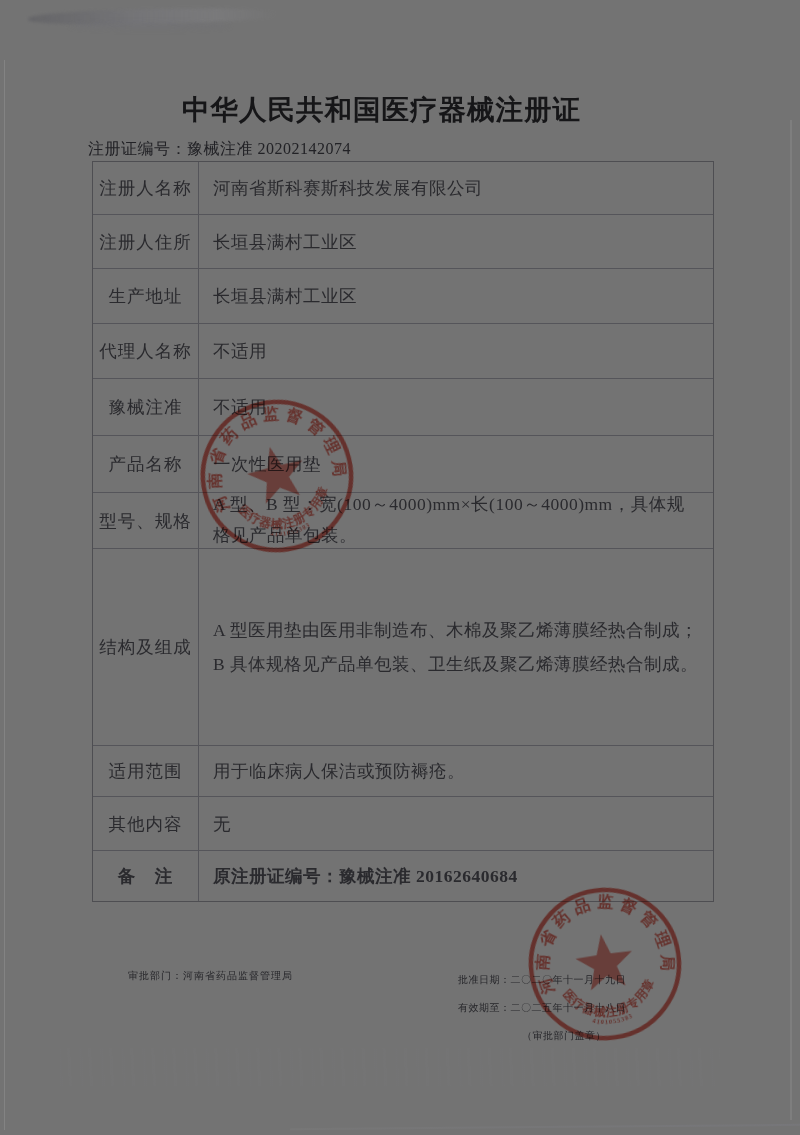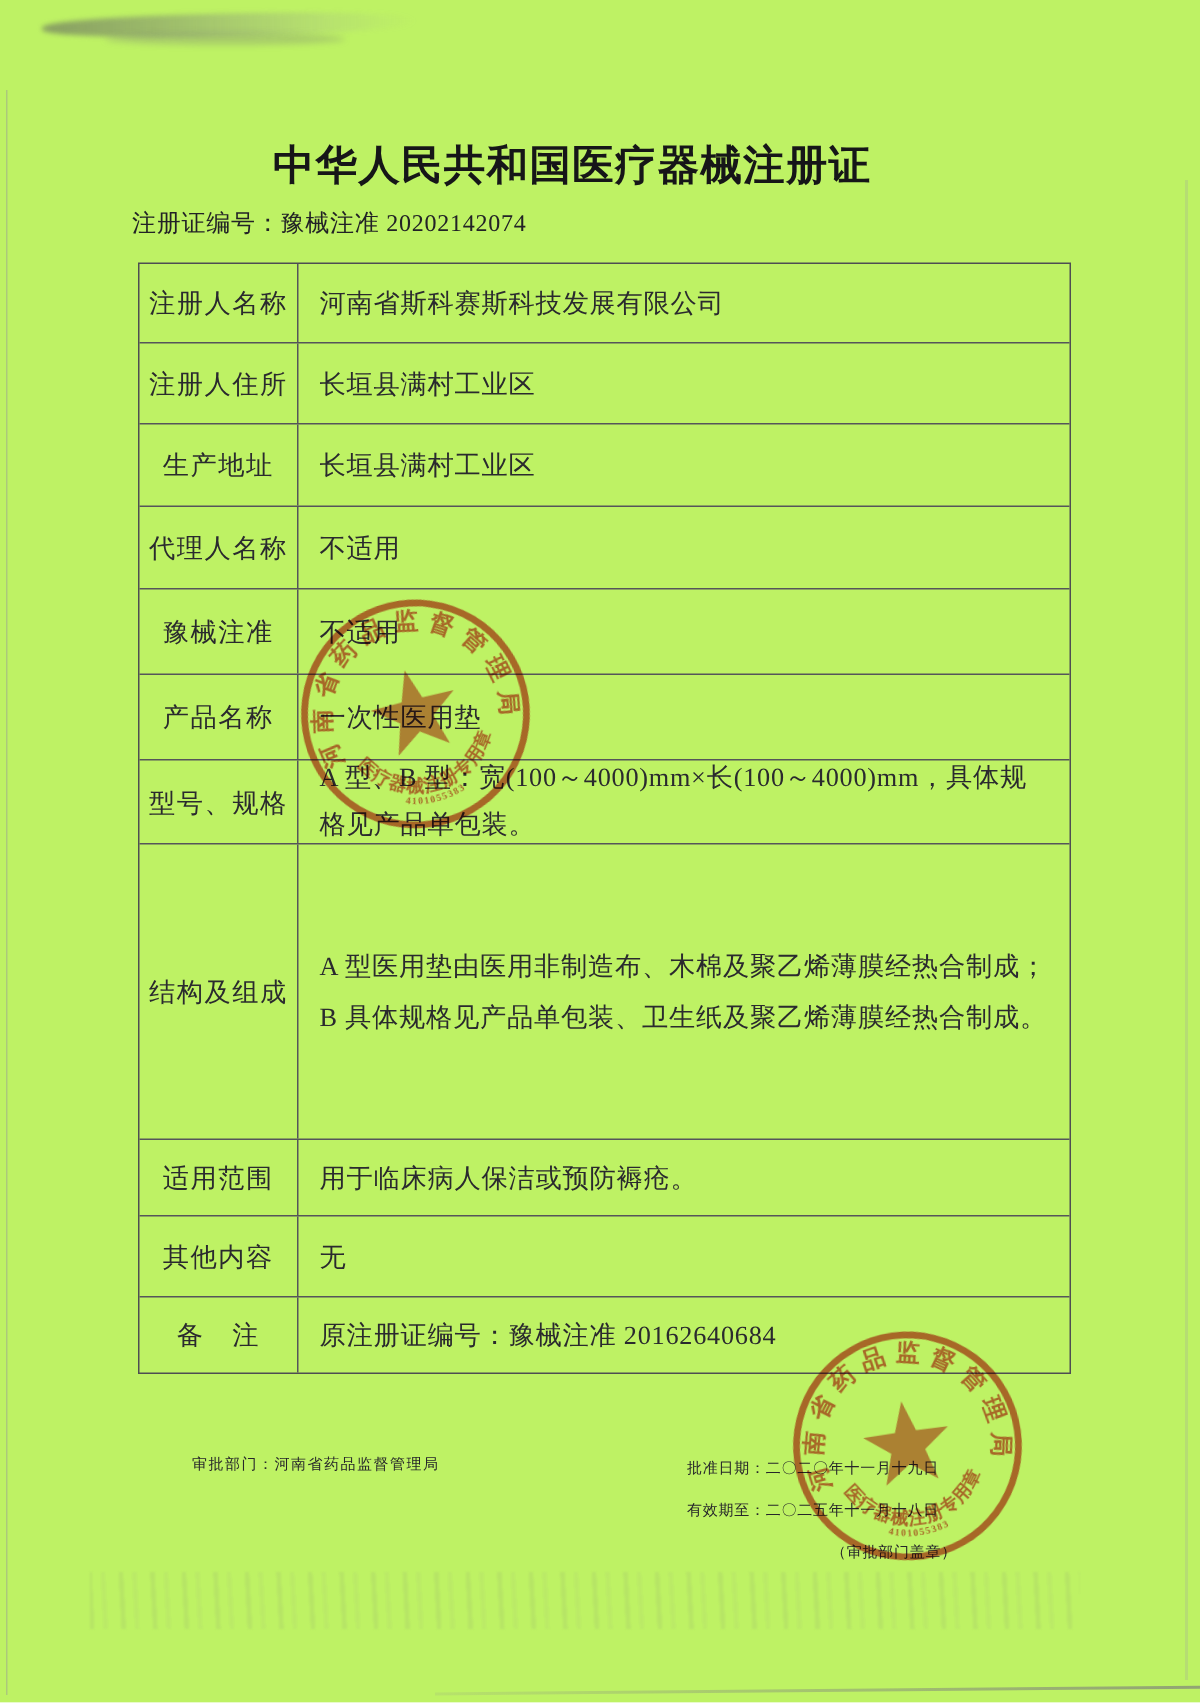--- a/index.html
+++ b/index.html
@@ -1,18 +1,18 @@
 <!DOCTYPE html>
 <html><head>
 <meta charset="utf-8">
 <style>
   html,body { margin:0; padding:0; background:#ffffff; }
   .page {
     position:relative; width:800px; height:1135px;
-    background:#bef264; overflow:hidden;
+    background:#737373; overflow:hidden;
     font-family:"Liberation Serif","DejaVu Serif",serif;
     color:#26262a;
   }
   
   .smudge { position:absolute; pointer-events:none; }
   .sm1 { left:28px; top:9px; width:250px; height:15px; border-radius:45%;
          background:linear-gradient(90deg, rgba(90,90,95,.55), rgba(120,120,128,.35) 45%, rgba(150,150,158,.18) 75%, transparent);
          filter:blur(1.6px); transform:rotate(-1.2deg); }
   .sm2 { left:70px; top:22px; width:160px; height:8px; border-radius:50%;
          background:rgba(110,110,118,.28); filter:blur(2px); }
@@ -28,45 +28,45 @@
     font-size:27.5px; font-weight:bold; letter-spacing:1px; color:#161618;
     white-space:nowrap;
   }
   .regline {
     position:absolute; left:88px; top:139px;
     font-size:16px; color:#222226; letter-spacing:.5px; white-space:nowrap;
   }
 
   
   .cert-table {
-    position:absolute; left:92px; top:175px; width:620px;
+    position:absolute; left:92px; top:161px; width:620px;
     border:1px solid #4e4e52;
   }
   .trow { display:flex; border-bottom:1px solid #55555a; box-sizing:border-box; }
-  .trow:last-child { border-bottom:none; }
+  .trow:last-child { border-bottom:none;font-weight:bold; }
   .tcell { box-sizing:border-box; font-size:17.5px; color:#2a2a2e; }
   .tlabel {
     width:106px; flex:0 0 106px; border-right:1px solid #55555a;
     display:flex; align-items:center; justify-content:center;
     text-align:center; padding:2px 4px; letter-spacing:1px;
   }
   .tvalue {
     flex:1 1 auto; display:flex; align-items:center;
     padding:4px 12px 4px 14px; line-height:1.6; letter-spacing:.5px;
   }
   .r1{height:53px}.r2{height:54px}.r3{height:55px}.r4{height:55px}
   .r5{height:57px}.r6{height:57px}.r7{height:56px}.r8{height:197px}
   .r9{height:51px}.r10{height:54px}.r11{height:54px}.r12{height:50px}
   .r7 .tvalue { line-height:31px; padding-top:2px; }
   .r8 .tvalue { line-height:34px; }
 
   
   .approval-dept { position:absolute; left:128px; top:969px; font-size:10px; letter-spacing:1px; white-space:nowrap;font-family:Liberation Mono, monospace; }
   .dates { position:absolute; left:458px; top:966px; font-size:10px; line-height:28px; letter-spacing:.5px; white-space:nowrap; }
-  .seal-note { margin-left:96px; }
+  .seal-note { margin-left:64px; }
 
   
   .seal { position:absolute; width:160px; height:160px; mix-blend-mode:multiply; opacity:.8; filter:blur(.35px); }
   .seal-mid { left:197px; top:396px; transform:rotate(-14deg); }
   .seal-bot { left:525px; top:884px; transform:rotate(-8deg); }
   .seal text { font-family:"Liberation Serif","DejaVu Serif",serif; font-weight:bold; }
 </style>
 </head>
 <body>
 

